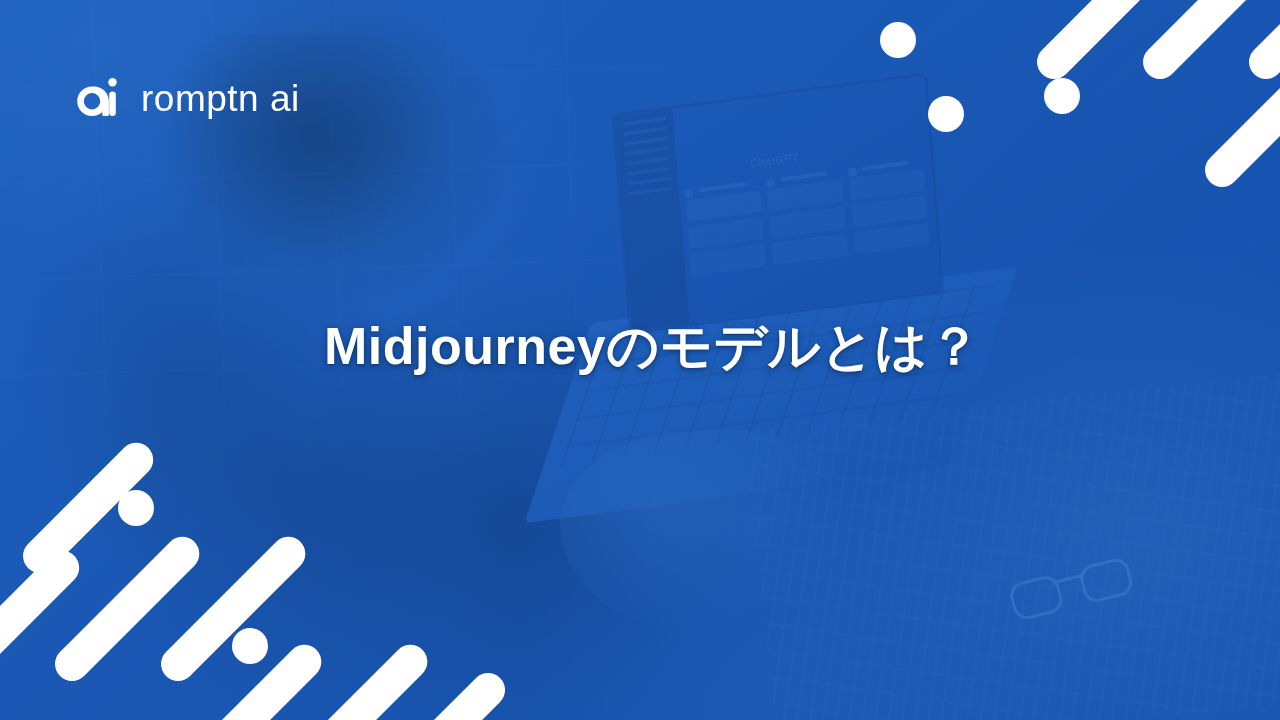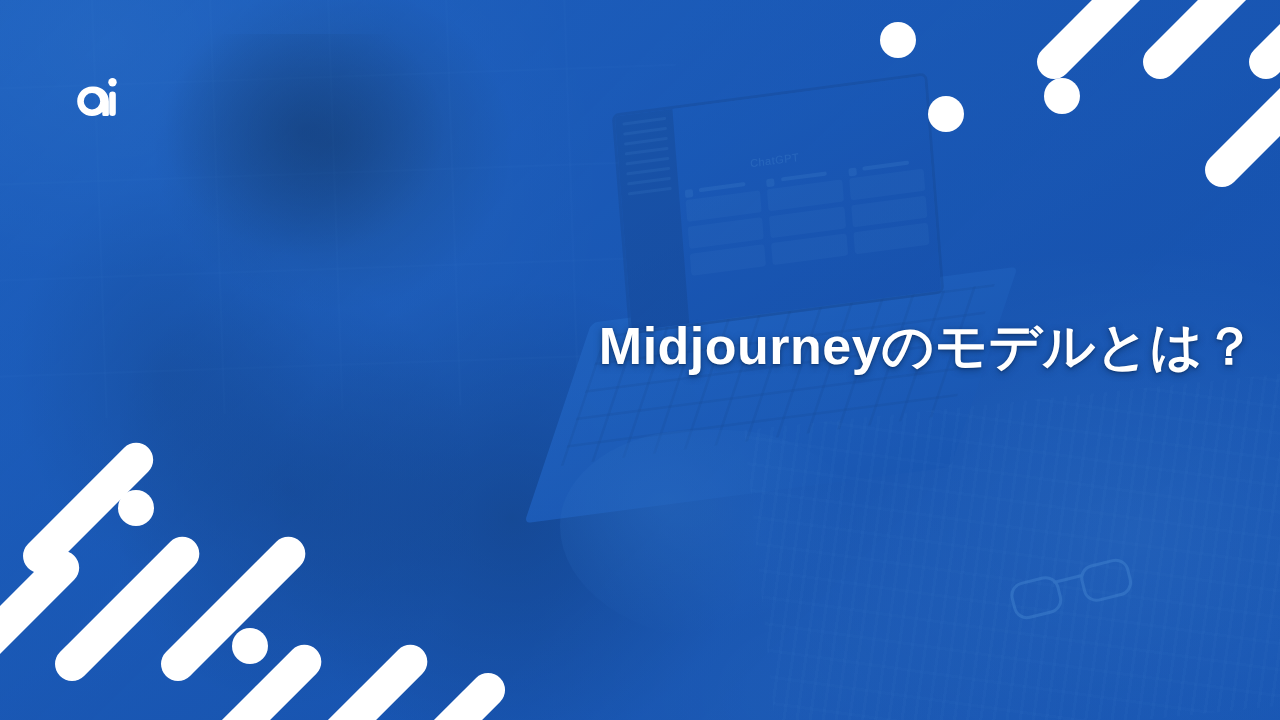--- a/index.html
+++ b/index.html
@@ -223,21 +223,21 @@
     line-height: 1;
     white-space: nowrap;
   }
 
   
   .title {
     position: absolute;
     left: 0; right: 0;
     top: 272px;
     z-index: 6;
-    text-align: right;
+    text-align: center;
     color: #ffffff;
     font-weight: 700;
     font-size: 52px;
     line-height: 78px;
     letter-spacing: .5px;
     text-shadow: 0 2px 7px rgba(8,36,76,.55), 0 1px 2px rgba(8,36,76,.45);
     padding: 0 24px;
     margin-left: 25px;
   }
   .title .line { display: block; white-space: nowrap; }
@@ -325,19 +325,20 @@
       <div class="dot" style="left: 118px; top: 490px; width: 36px; height: 36px;"></div>
       <div class="dot" style="left: 232px; top: 628px; width: 36px; height: 36px;"></div>
     </div>
 
   <div class="logo">
     <svg class="logo-mark" viewBox="0 0 48 52">
       <path d="M20 14.5c-8.2 0-14.8 6.6-14.8 14.8S11.8 44.1 20 44.1c4 0 7.6-1.6 10.3-4.1v2.5a1.6 1.6 0 0 0 1.6 1.6h3.4a1.6 1.6 0 0 0 1.6-1.6V29.3c0-8.2-6.7-14.8-14.9-14.8zm0 23a8.2 8.2 0 1 1 0-16.4 8.2 8.2 0 0 1 0 16.4z" fill="#ffffff"></path>
       <rect x="37.2" y="19.4" width="6.6" height="24.7" rx="3.3" fill="#ffffff"></rect>
       <circle cx="40.5" cy="10.2" r="4.2" fill="#ffffff"></circle>
     </svg>
+    <div class="logo-text">romptn ai</div>
   </div>
 
   <h1 class="title">
     <span class="line line1">Midjourneyのモデルとは？</span>
   </h1>
 
 </div>
 
 </body></html>

